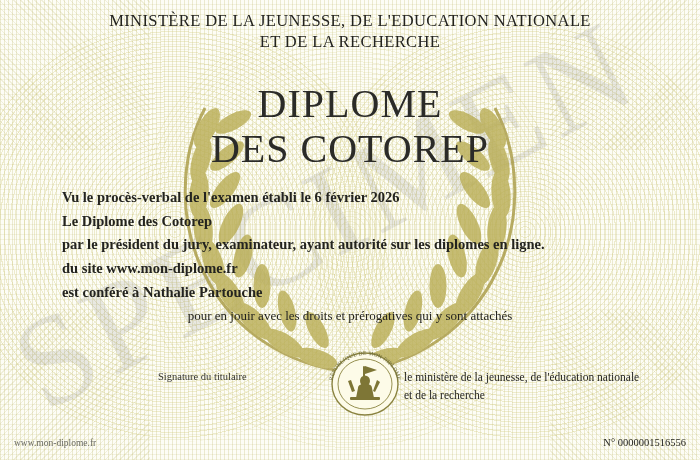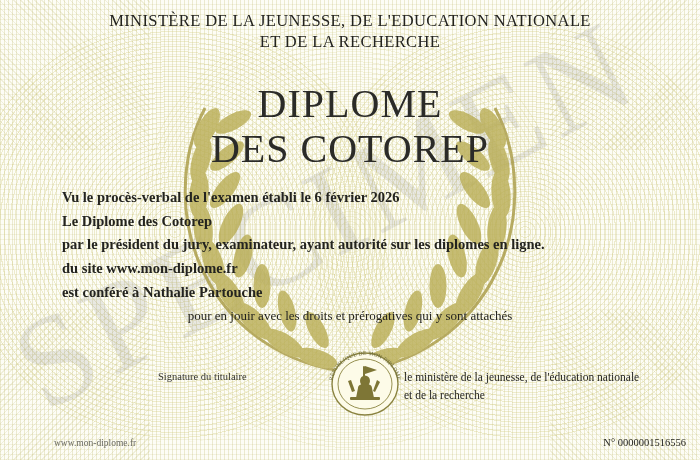--- a/index.html
+++ b/index.html
@@ -160,21 +160,20 @@
     line-height: 1.55;
     color: #23231f;
   }
 
   .footer-left {
     position: absolute;
     left: 14px;
     bottom: 12px;
     font-size: 9.5px;
     color: #6a6a62;
-    margin-left: 40px;
   }
   .footer-right {
     position: absolute;
     right: 14px;
     bottom: 12px;
     font-size: 10.5px;
     color: #23231f;
   }
 
   

